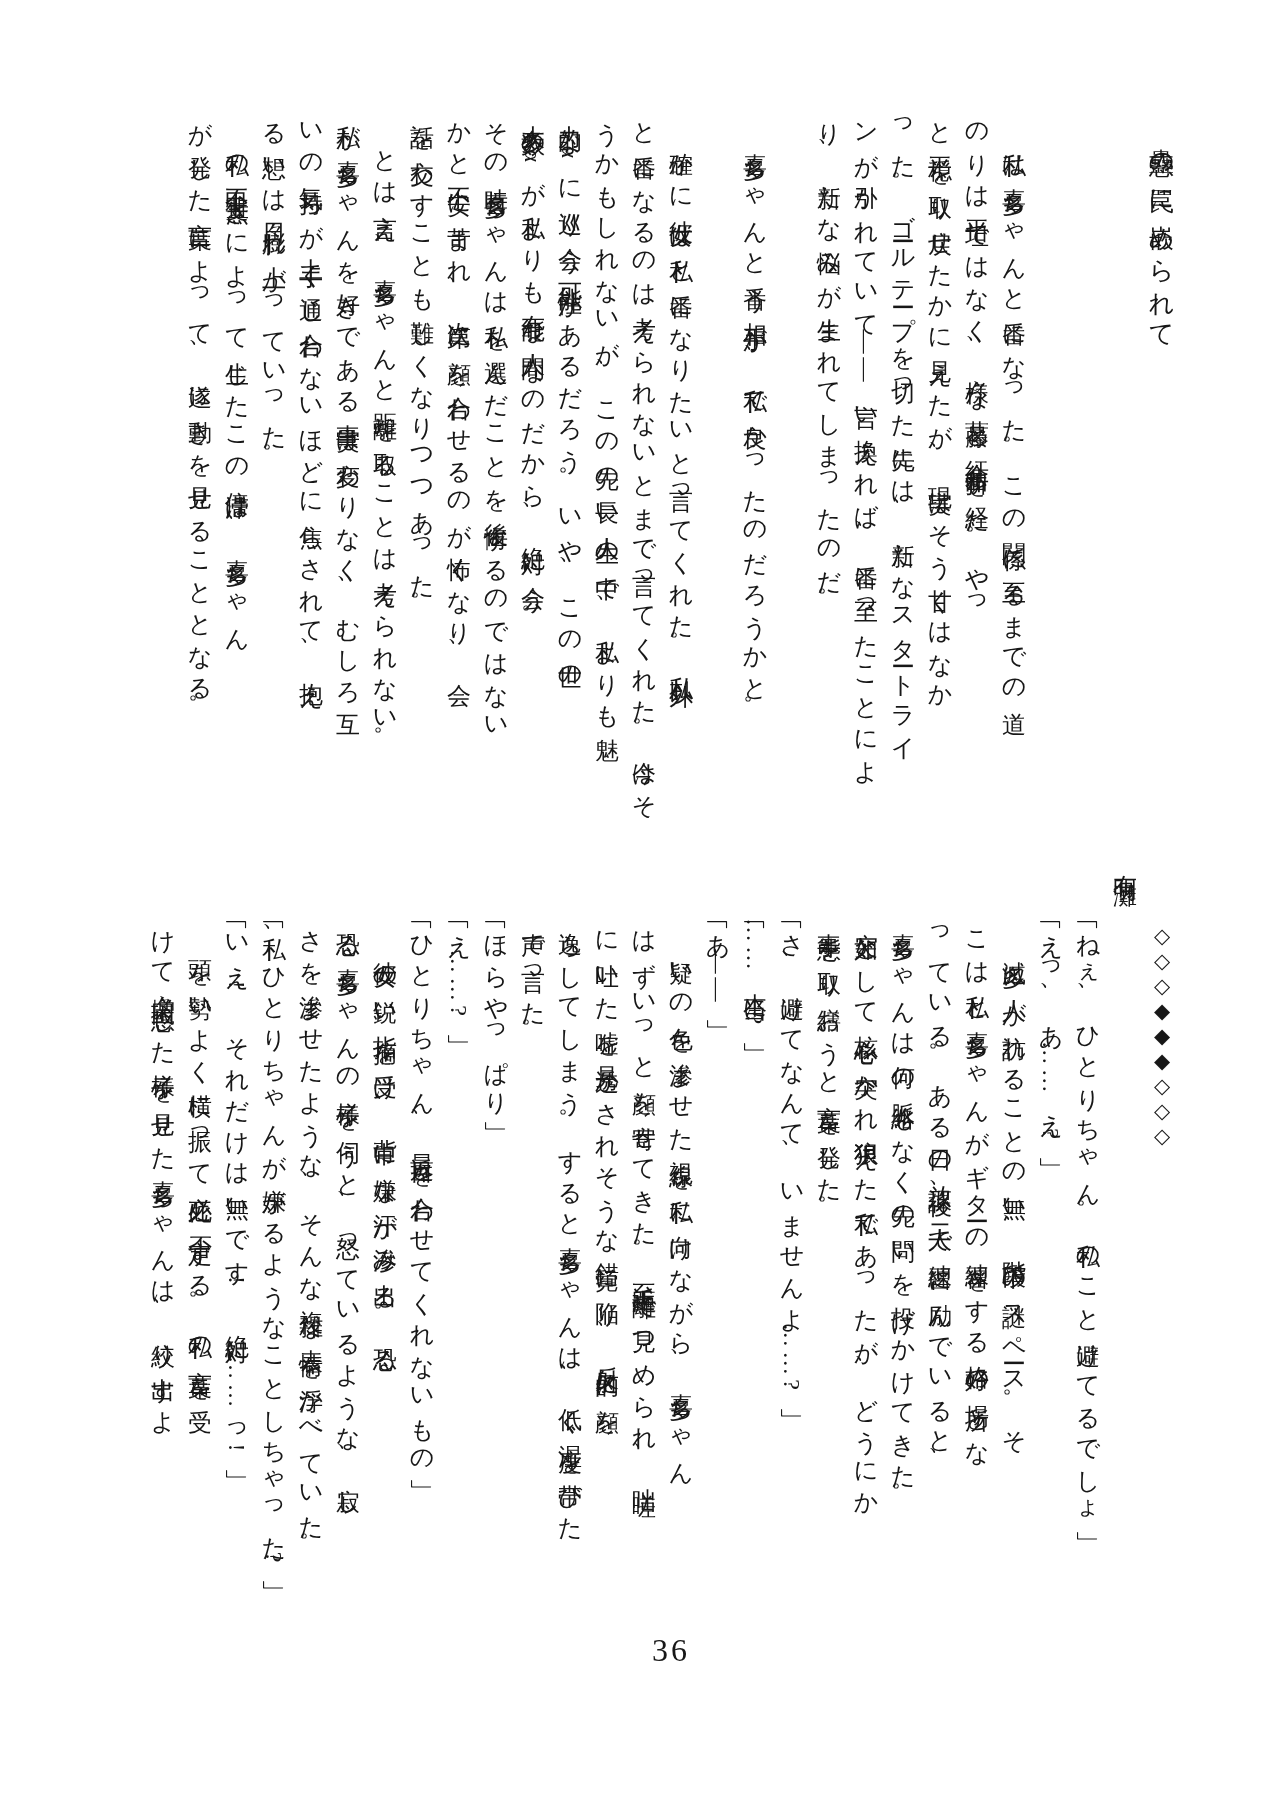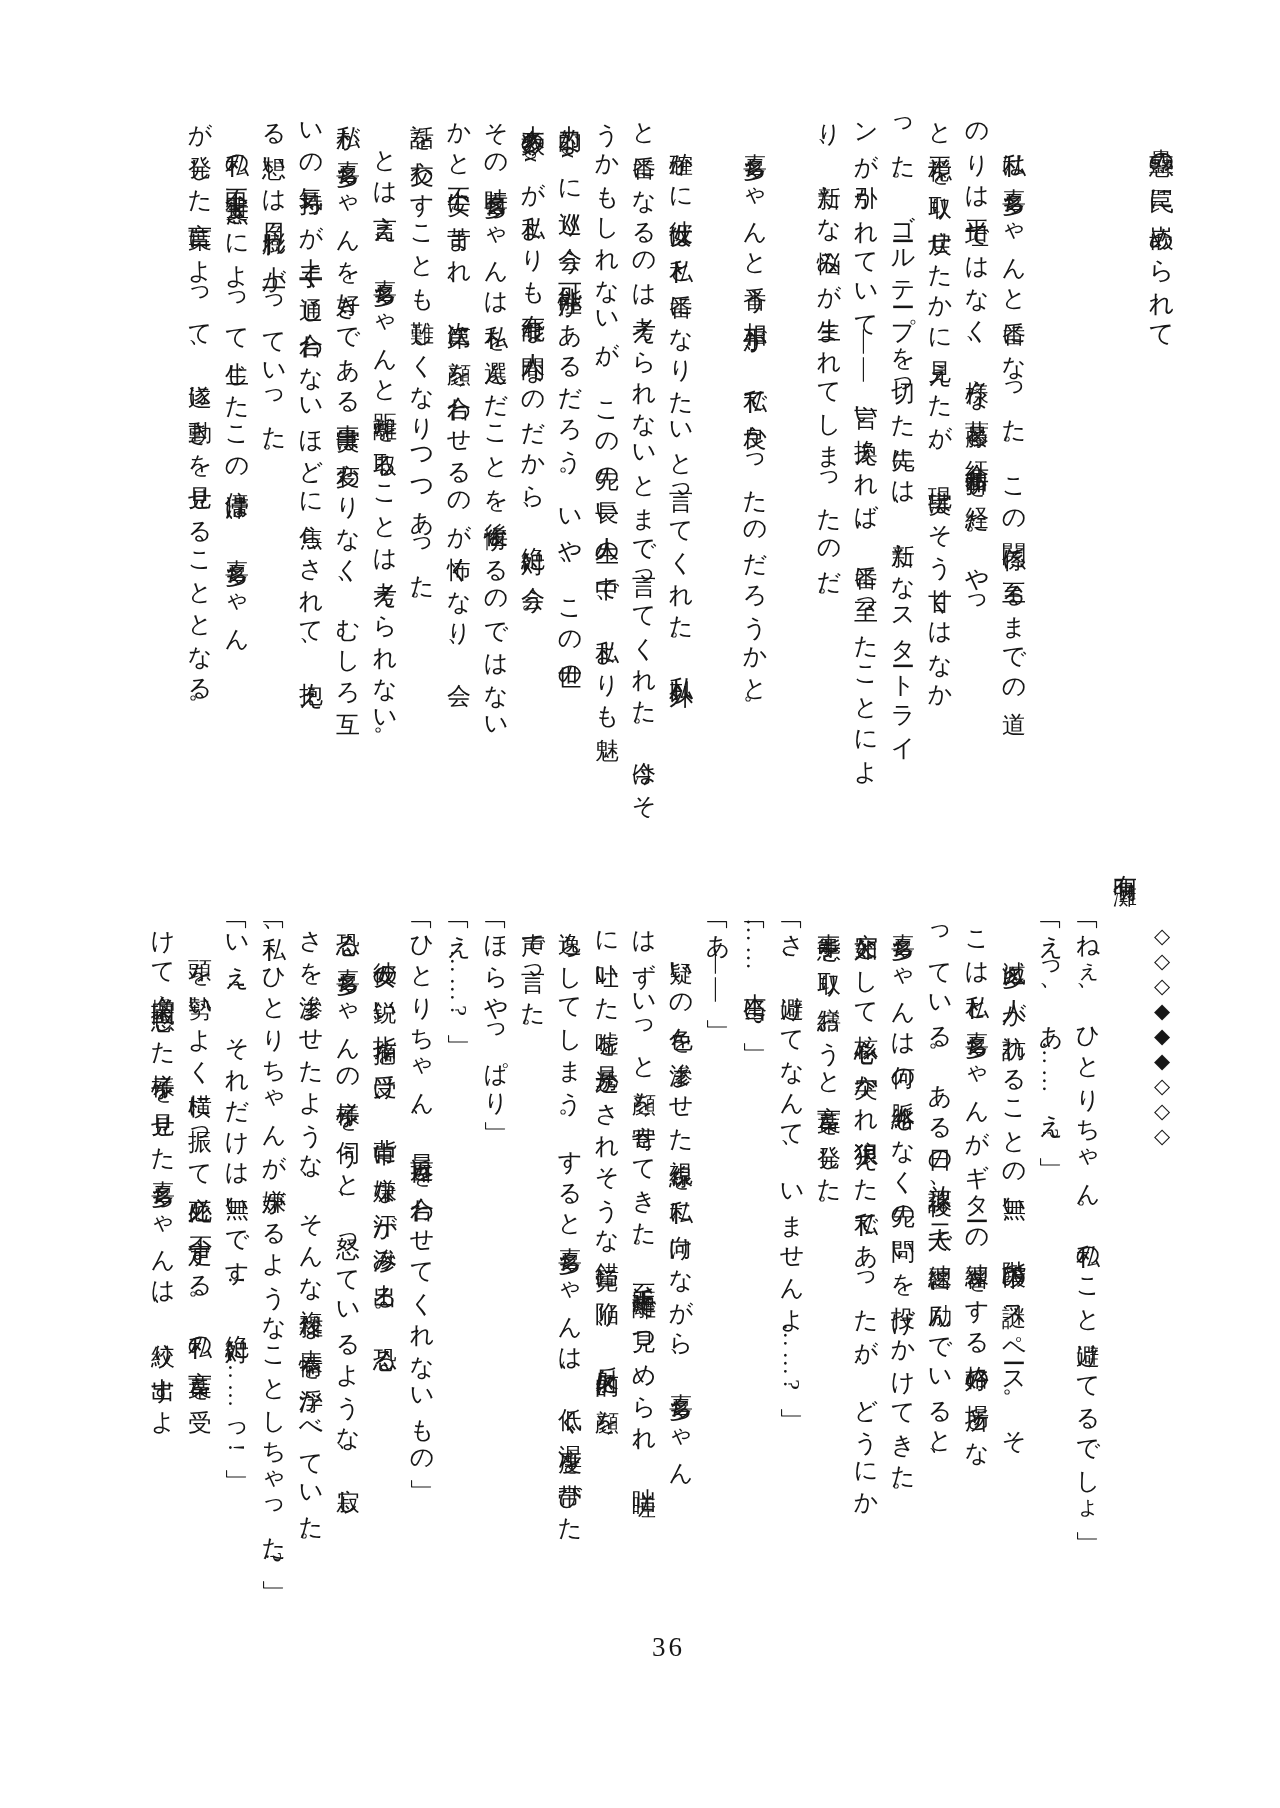--- a/index.html
+++ b/index.html
@@ -43,21 +43,21 @@
   }
   .p{ text-indent:28px; }      
   .sep{
     font-size:21px;
     letter-spacing:1px;
     text-indent:10px;
   }
   .page-number{
     position:absolute;
     top:1632px; left:652px;
-    font-size:27px;
+    font-size:32px;
     letter-spacing:3px;
     color:#171717;
   }
   [data-repeat]{ display:contents; }
 </style>
 </head>
 <body>
 
 <div class="page">
 

